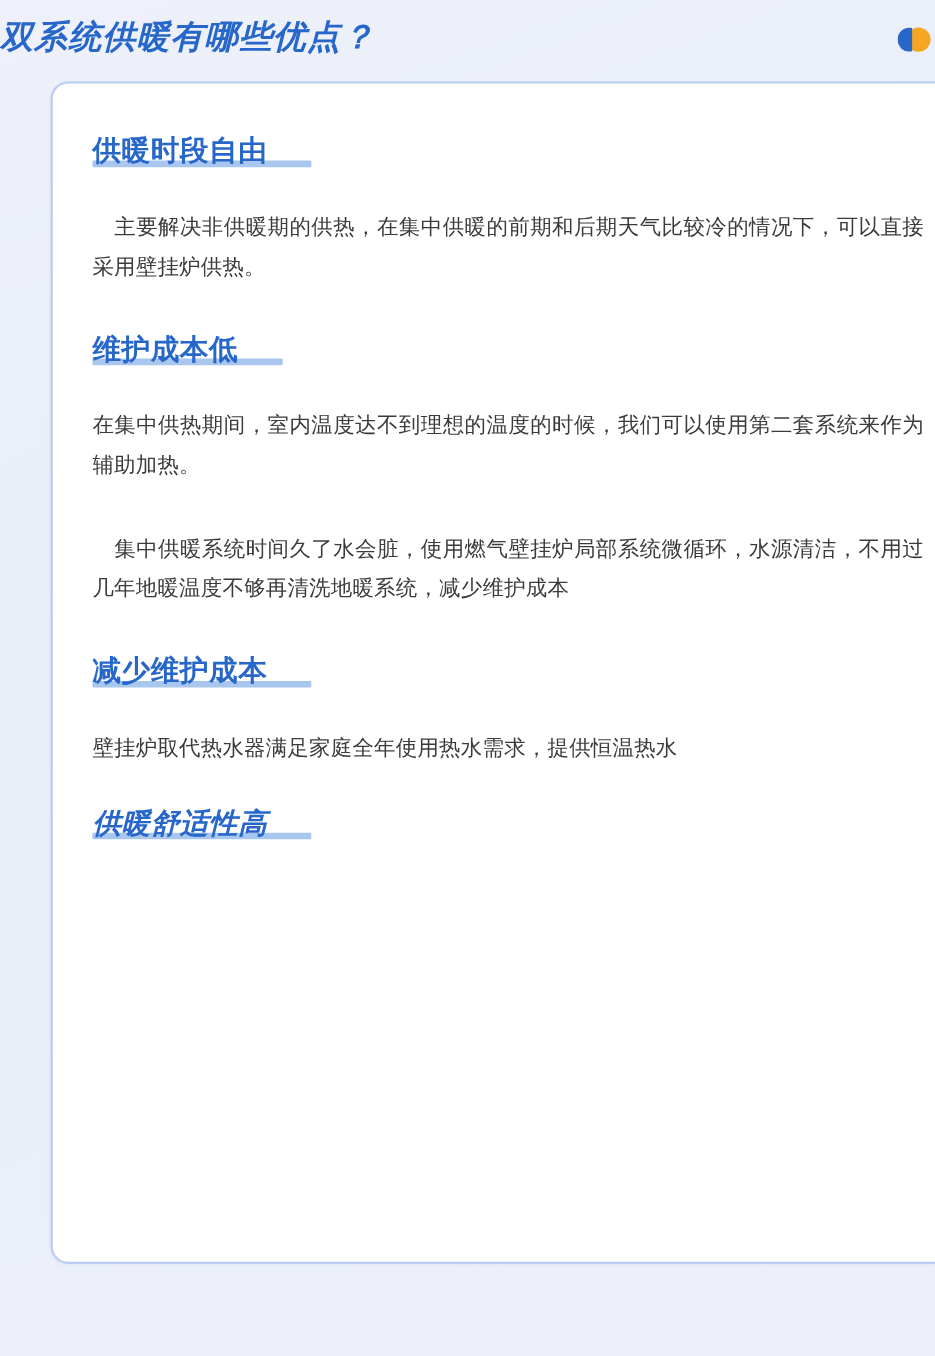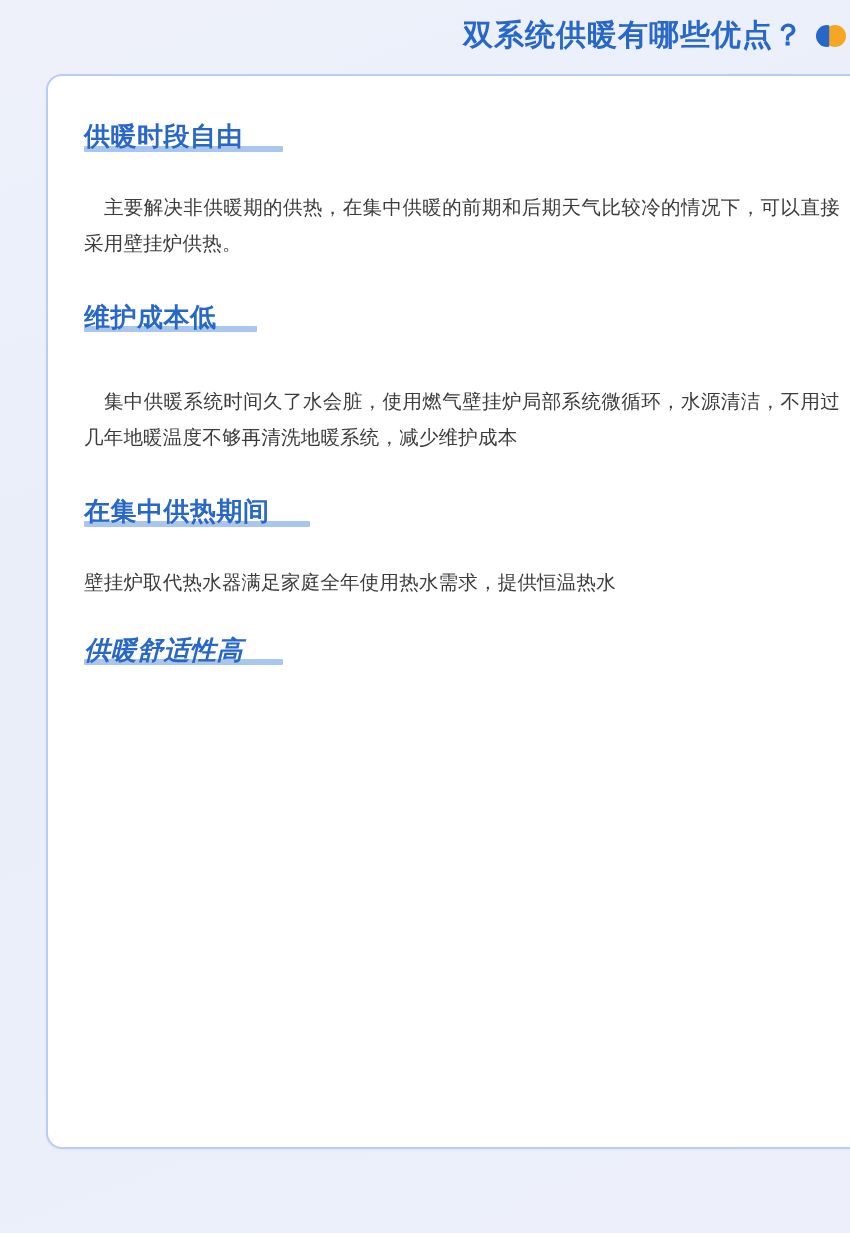--- a/index.html
+++ b/index.html
@@ -21,22 +21,23 @@
     background: linear-gradient(160deg, #eef1fa 0%, #e9eef9 40%, #edf0fa 100%);
     position: relative;
     box-sizing: border-box;
   }
 
   
   .header {
     height: 70px;
     display: flex;
     align-items: center;
-    justify-content: flex-end;
+    justify-content: space-between;
     position: relative;
+    font-style: italic;
   }
   .header-title {
     font-size: 30px;
     font-weight: bold;
     color: #2767c9;
     letter-spacing: 1px;
     line-height: 1;
     white-space: nowrap;
   }
   .header-dots {
@@ -149,30 +150,31 @@
         <div class="sec-title">供暖时段自由</div>
       </div>
       <div class="sec-body">　主要解决非供暖期的供热，在集中供暖的前期和后期天气比较冷的情况下，可以直接采用壁挂炉供热。</div>
     </div>
 
     <div class="section gap-lg">
       <div class="sec-title-wrap">
         <div class="sec-underline"></div>
         <div class="sec-title">维护成本低</div>
       </div>
+      <div class="sec-body">在集中供热期间，室内温度达不到理想的温度的时候，我们可以使用第二套系统来作为辅助加热。</div>
     </div>
 
     <div class="section gap-lg">
       <div class="sec-body">　集中供暖系统时间久了水会脏，使用燃气壁挂炉局部系统微循环，水源清洁，不用过几年地暖温度不够再清洗地暖系统，减少维护成本</div>
     </div>
 
     <div class="section gap-md">
       <div class="sec-title-wrap">
         <div class="sec-underline"></div>
-        <div class="sec-title">在集中供热期间</div>
+        <div class="sec-title">减少维护成本</div>
       </div>
       <div class="sec-body">壁挂炉取代热水器满足家庭全年使用热水需求，提供恒温热水</div>
     </div>
 
     <div class="section">
       <div class="sec-title-wrap">
         <div class="sec-underline"></div>
         <div class="sec-title">供暖舒适性高</div>
       </div>
     </div>

